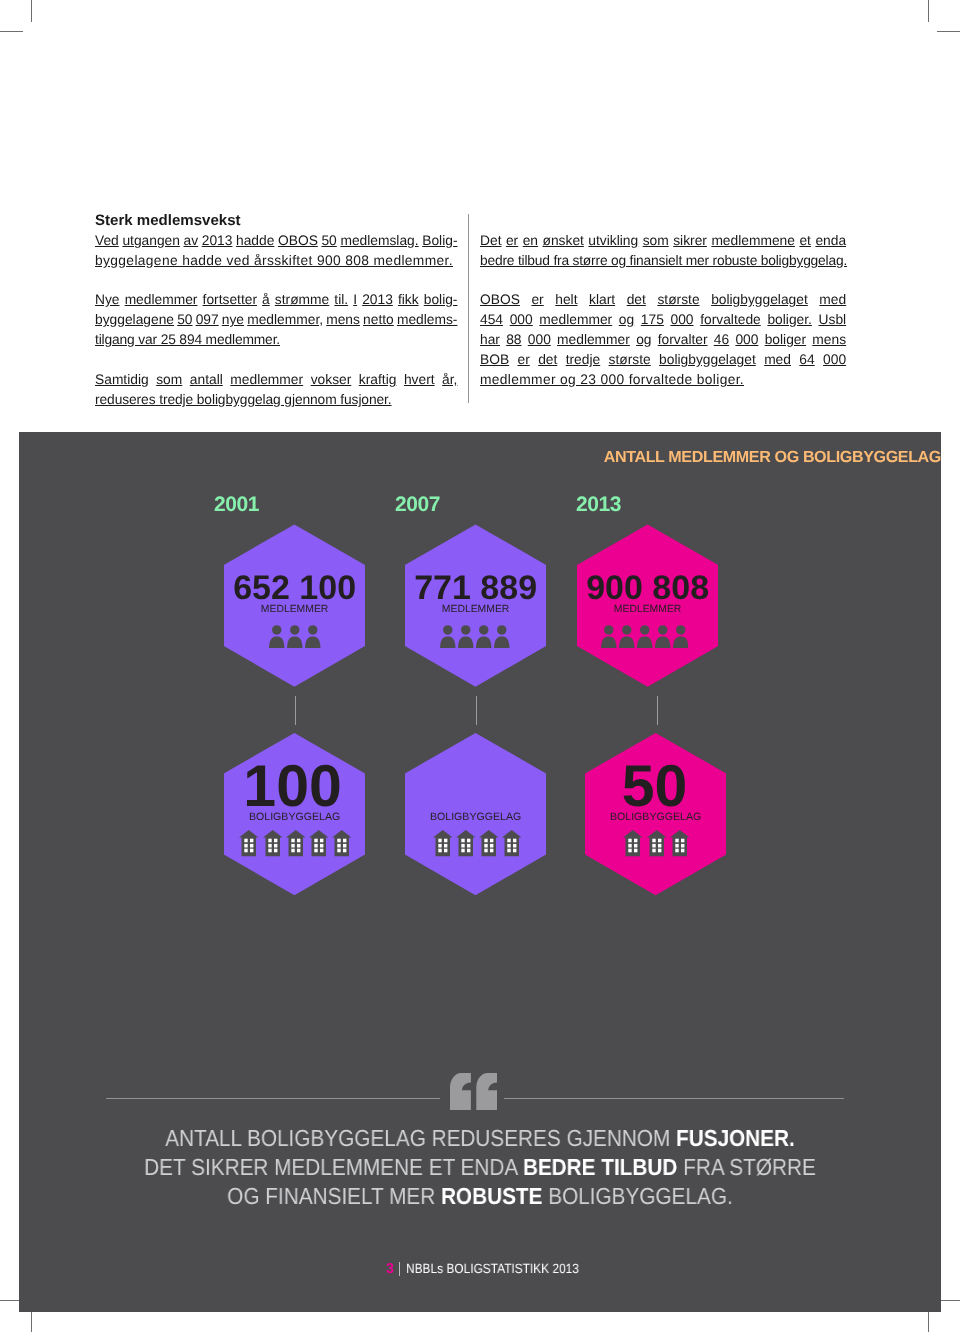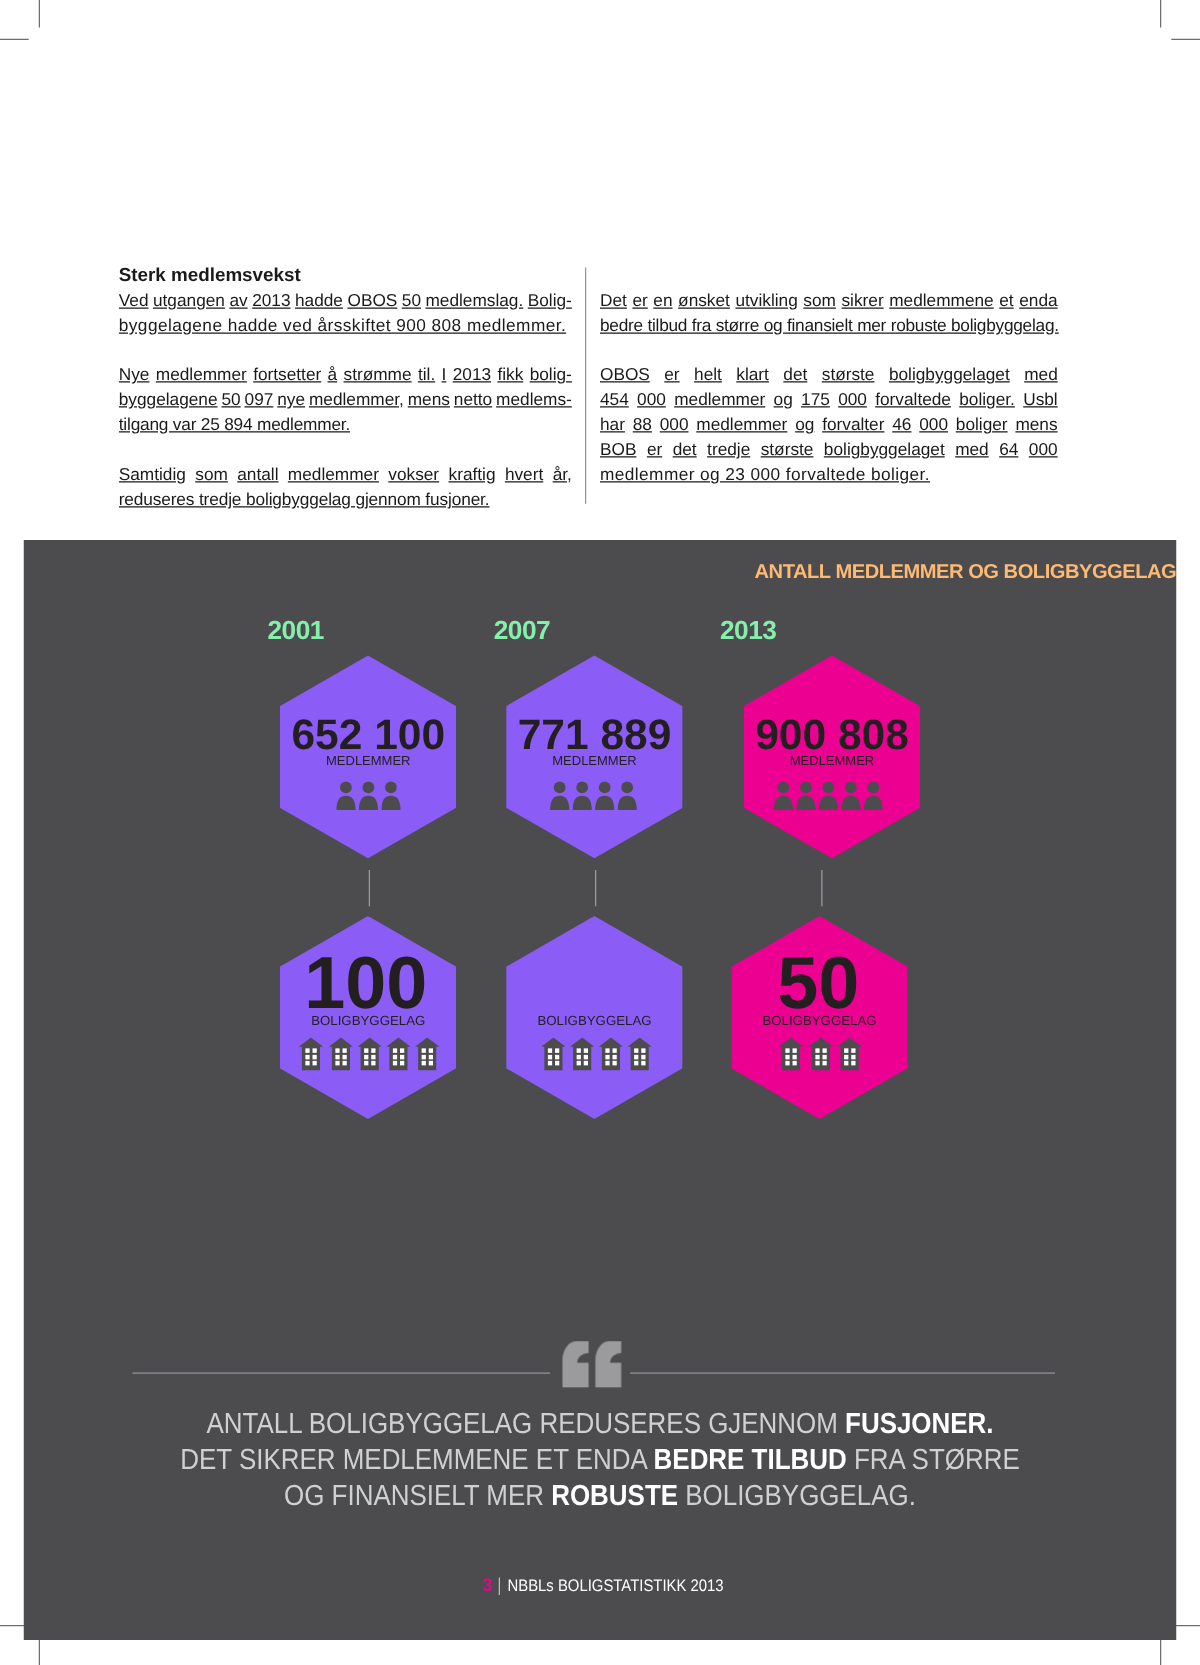--- a/index.html
+++ b/index.html
@@ -219,21 +219,21 @@
             <svg width="15.5" height="23.6" viewBox="0 0 158 236">
               <circle cx="79" cy="48" r="48" fill="#4c4c4f"></circle>
               <path d="M0 236 C3 140 34 116 79 116 C124 116 155 140 158 236 Z" fill="#4c4c4f"></path>
             </svg>
             <svg width="15.5" height="23.6" viewBox="0 0 158 236">
               <circle cx="79" cy="48" r="48" fill="#4c4c4f"></circle>
               <path d="M0 236 C3 140 34 116 79 116 C124 116 155 140 158 236 Z" fill="#4c4c4f"></path>
             </svg>
           </div>
         </div>
-        <div class="hex pink" style="left: 576px; top: 92.4px;">
+        <div class="hex pink" style="left: 558px; top: 92.4px;">
           <div class="hexnum" style="top: 46.3px; font-size: 34px; line-height: 34px;">900 808</div>
           <div class="hexlbl" style="top: 80.1px; font-size: 10.4px; line-height: 11px;">MEDLEMMER</div>
           <div class="icons" style="top: 100.4px; gap: 2.4px; justify-content: flex-start; padding-left: 24.4px;">
             <svg width="15.5" height="23.6" viewBox="0 0 158 236">
               <circle cx="79" cy="48" r="48" fill="#4c4c4f"></circle>
               <path d="M0 236 C3 140 34 116 79 116 C124 116 155 140 158 236 Z" fill="#4c4c4f"></path>
             </svg>
             <svg width="15.5" height="23.6" viewBox="0 0 158 236">
               <circle cx="79" cy="48" r="48" fill="#4c4c4f"></circle>
               <path d="M0 236 C3 140 34 116 79 116 C124 116 155 140 158 236 Z" fill="#4c4c4f"></path>

